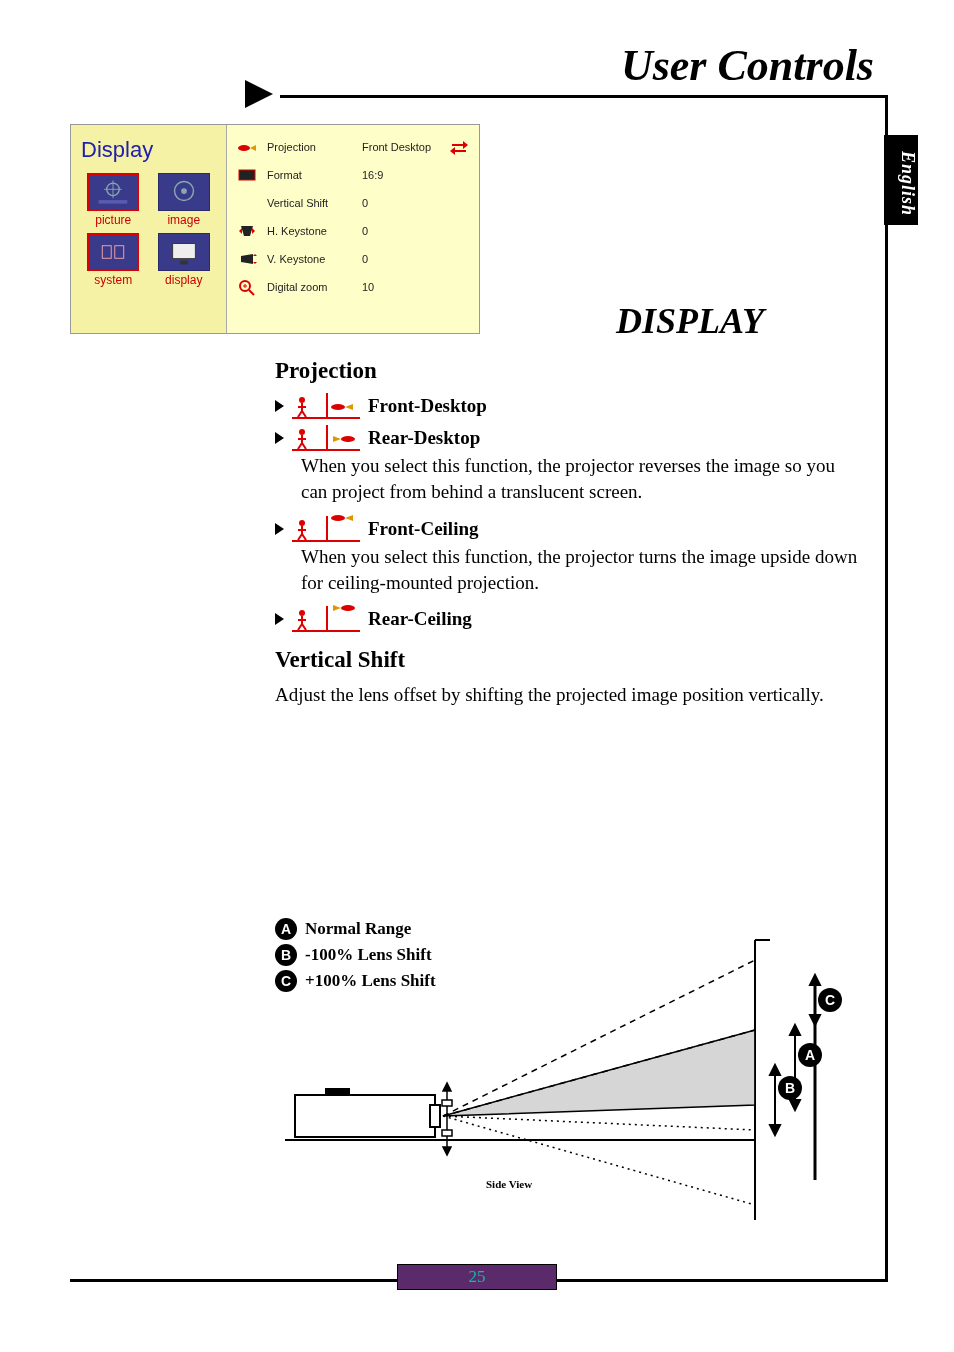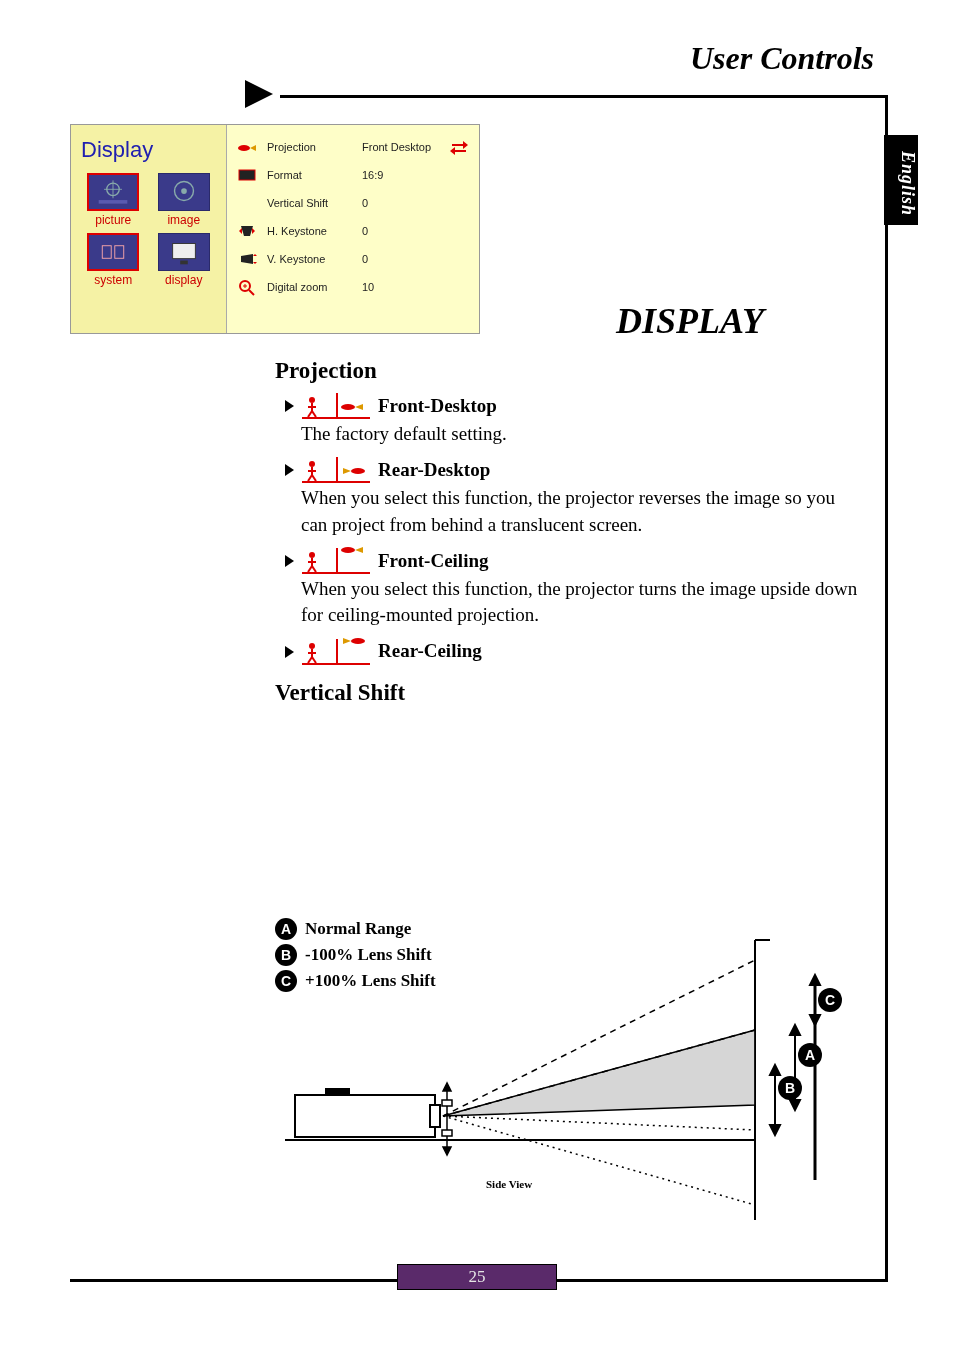--- a/index.html
+++ b/index.html
@@ -41,21 +41,21 @@
     top: 80px;
     width: 0; height: 0;
     border-top: 14px solid transparent;
     border-bottom: 14px solid transparent;
     border-left: 28px solid #000;
   }
   .page-title {
     position: absolute;
     right: 80px;
     top: 40px;
-    font-size: 32px;
+    font-size: 44px;
     font-style: italic;
     font-weight: bold;
   }
   .lang-tab {
     position: absolute;
     right: 36px;
     top: 135px;
     width: 34px;
     height: 90px;
     background: #000;
@@ -159,21 +159,21 @@
   }
   .h3 {
     font-weight: bold;
     font-size: 23px;
     margin-bottom: 6px;
   }
   .bullet-row {
     display: flex;
     align-items: center;
     gap: 8px;
-    margin: 6px 0 2px 10px;
+    margin: 6px 0 2px 0;
   }
   .tri {
     width: 0; height: 0;
     border-top: 6px solid transparent;
     border-bottom: 6px solid transparent;
     border-left: 9px solid #000;
     flex-shrink: 0;
   }
   .mode-ico {
     width: 68px; height: 26px;
@@ -220,21 +220,21 @@
 
   .pagenum-box {
     position: absolute;
     left: 50%;
     transform: translateX(-50%);
     bottom: 62px;
     width: 160px;
     height: 26px;
     background: #5a2a6a;
     border: 1px solid #000;
-    color: #e5e5e5;
+    color: #14b8a6;
     text-align: center;
     font-size: 17px;
     line-height: 24px;
   }
 </style>
 </head>
 <body>
 
 <div class="page-border-right"></div>
 <div class="page-border-bottom"></div>
@@ -364,21 +364,20 @@
           <line x1="8" y1="16" x2="12" y2="22" stroke="#d00" stroke-width="2"></line>
         </svg>
       <span class="sep"></span>
       <svg width="30" height="22" viewBox="0 0 30 22">
           <ellipse cx="10" cy="12" rx="7" ry="3" fill="#d00"></ellipse>
           <path d="M17 12 L25 9 L25 15 Z" fill="#d90"></path>
         </svg>
     </span>
     <span class="mode-label">Front-Desktop</span>
   </div>
-  <div class="body-p">The factory default setting.</div>
 
   <div class="bullet-row">
     <span class="tri"></span>
     <span class="mode-ico">
       <svg width="30" height="22" viewBox="0 0 30 22">
           <circle cx="8" cy="5" r="3" fill="#d00"></circle>
           <line x1="8" y1="8" x2="8" y2="16" stroke="#d00" stroke-width="2"></line>
           <line x1="4" y1="12" x2="12" y2="12" stroke="#d00" stroke-width="2"></line>
           <line x1="8" y1="16" x2="4" y2="22" stroke="#d00" stroke-width="2"></line>
           <line x1="8" y1="16" x2="12" y2="22" stroke="#d00" stroke-width="2"></line>
@@ -426,20 +425,21 @@
       <span class="sep"></span>
       <svg width="30" height="22" viewBox="0 0 30 22" style="position:relative;top:-6px">
           <path d="M5 3 L13 6 L5 9 Z" fill="#d90"></path>
           <ellipse cx="20" cy="6" rx="7" ry="3" fill="#d00"></ellipse>
         </svg>
     </span>
     <span class="mode-label">Rear-Ceiling</span>
   </div>
 
   <div class="h3b">Vertical Shift</div>
+  <div>Adjust the lens offset by shifting the projected image position vertically.</div>
 </div>
 
 <div class="legend">
   <div class="legend-row">
     <span class="circ">A</span>
     <span>Normal Range</span>
   </div>
   <div class="legend-row">
     <span class="circ">B</span>
     <span>-100% Lens Shift</span>

